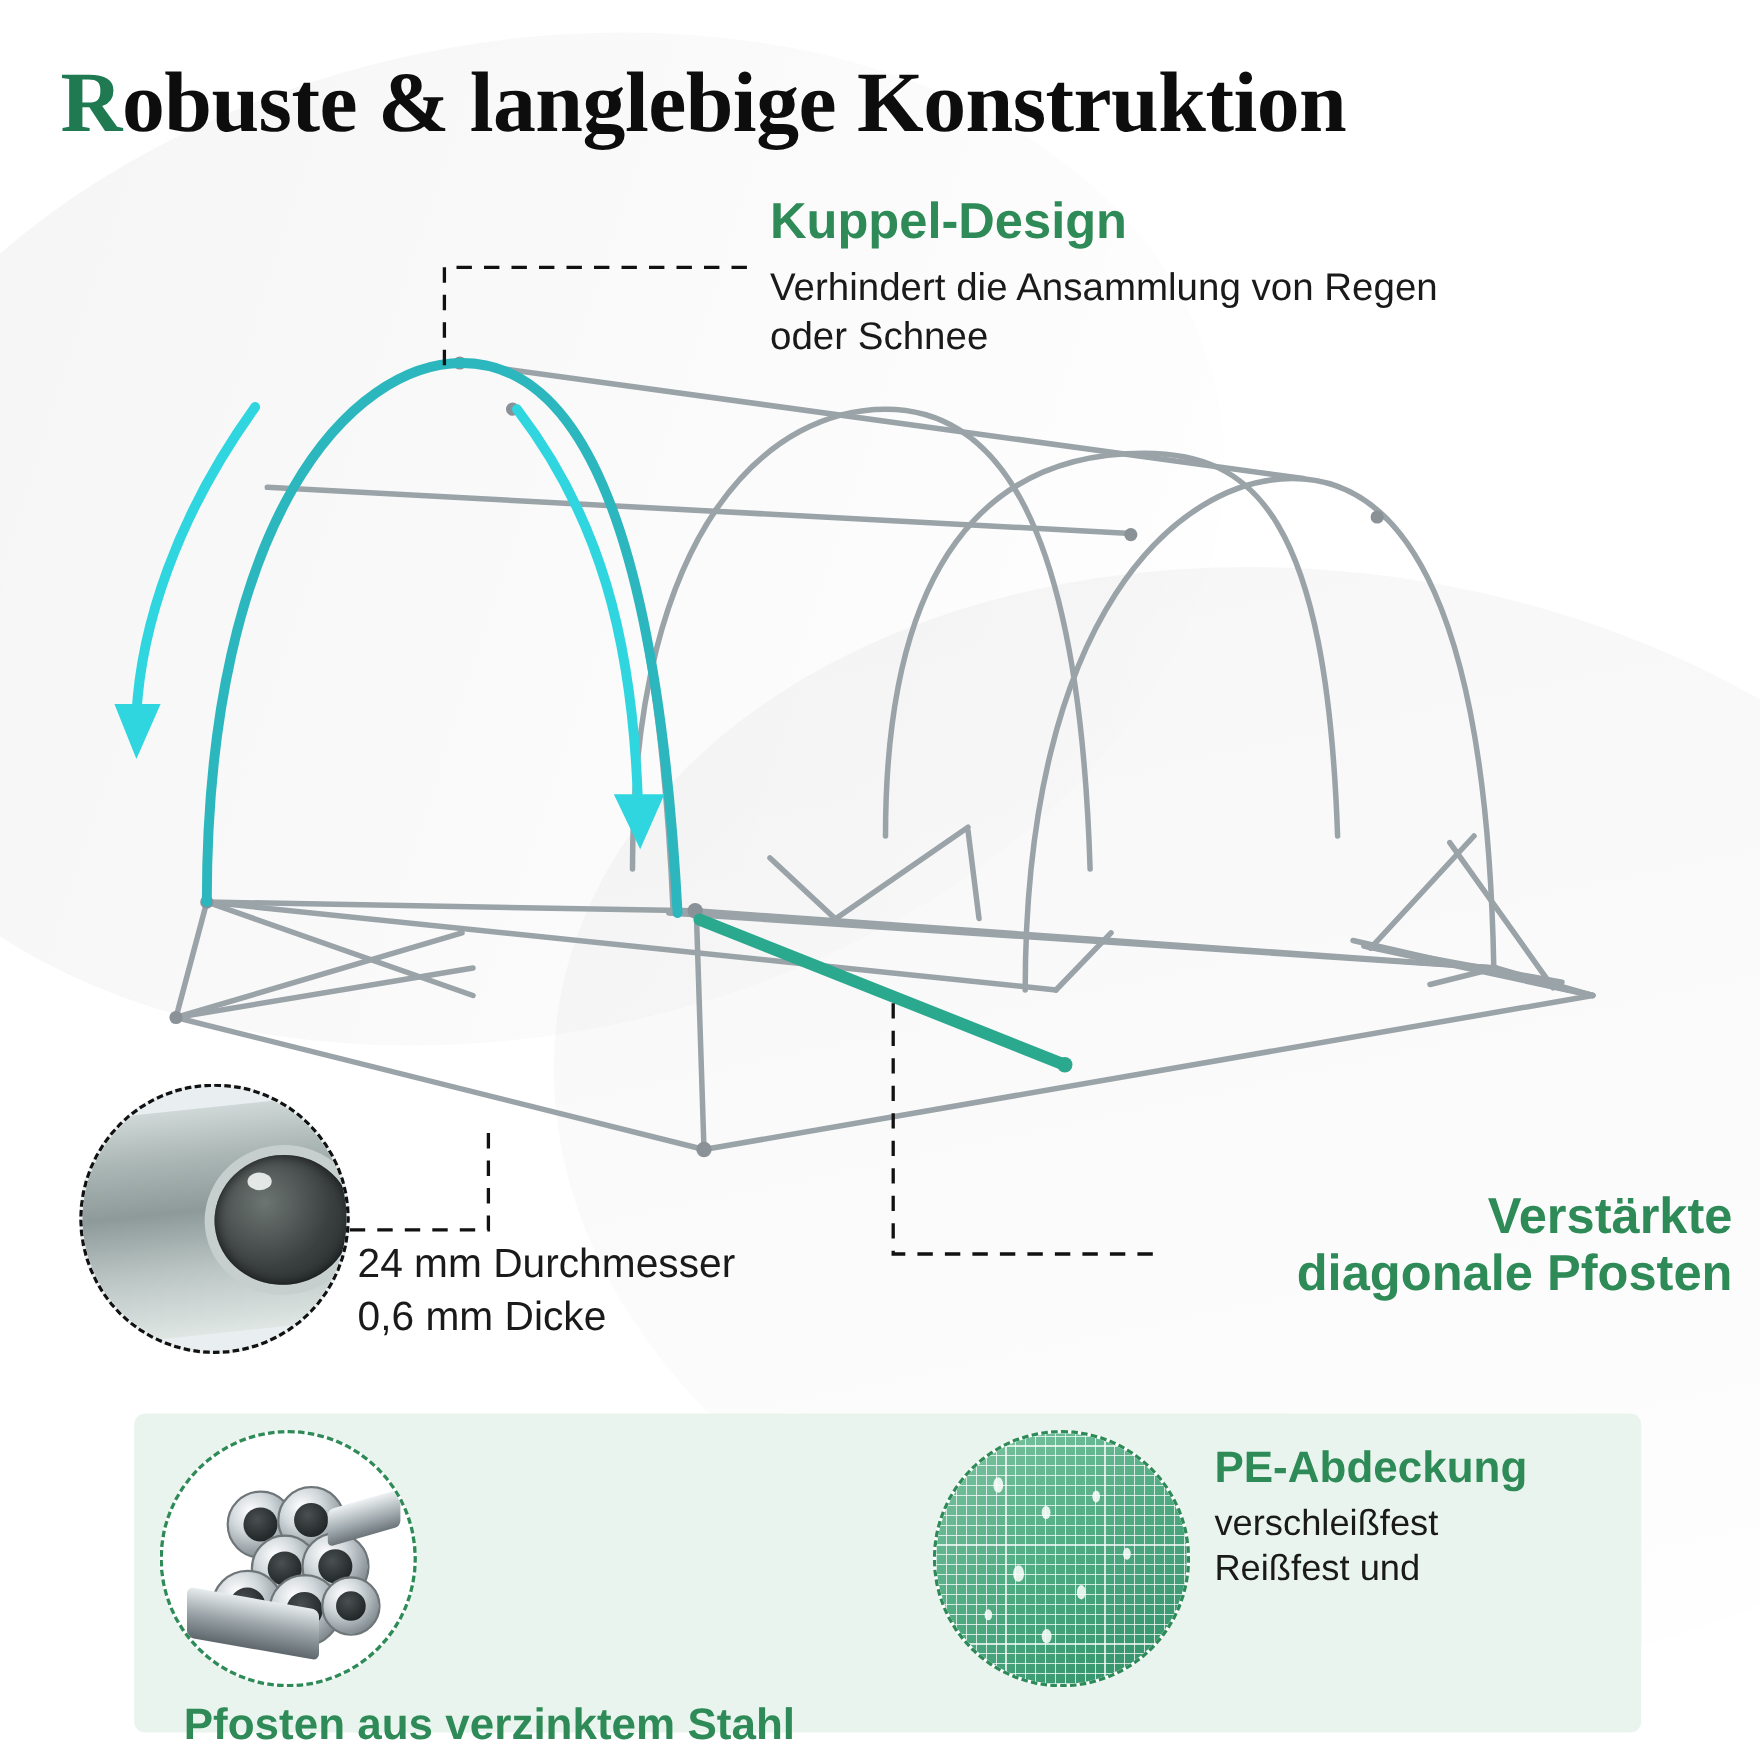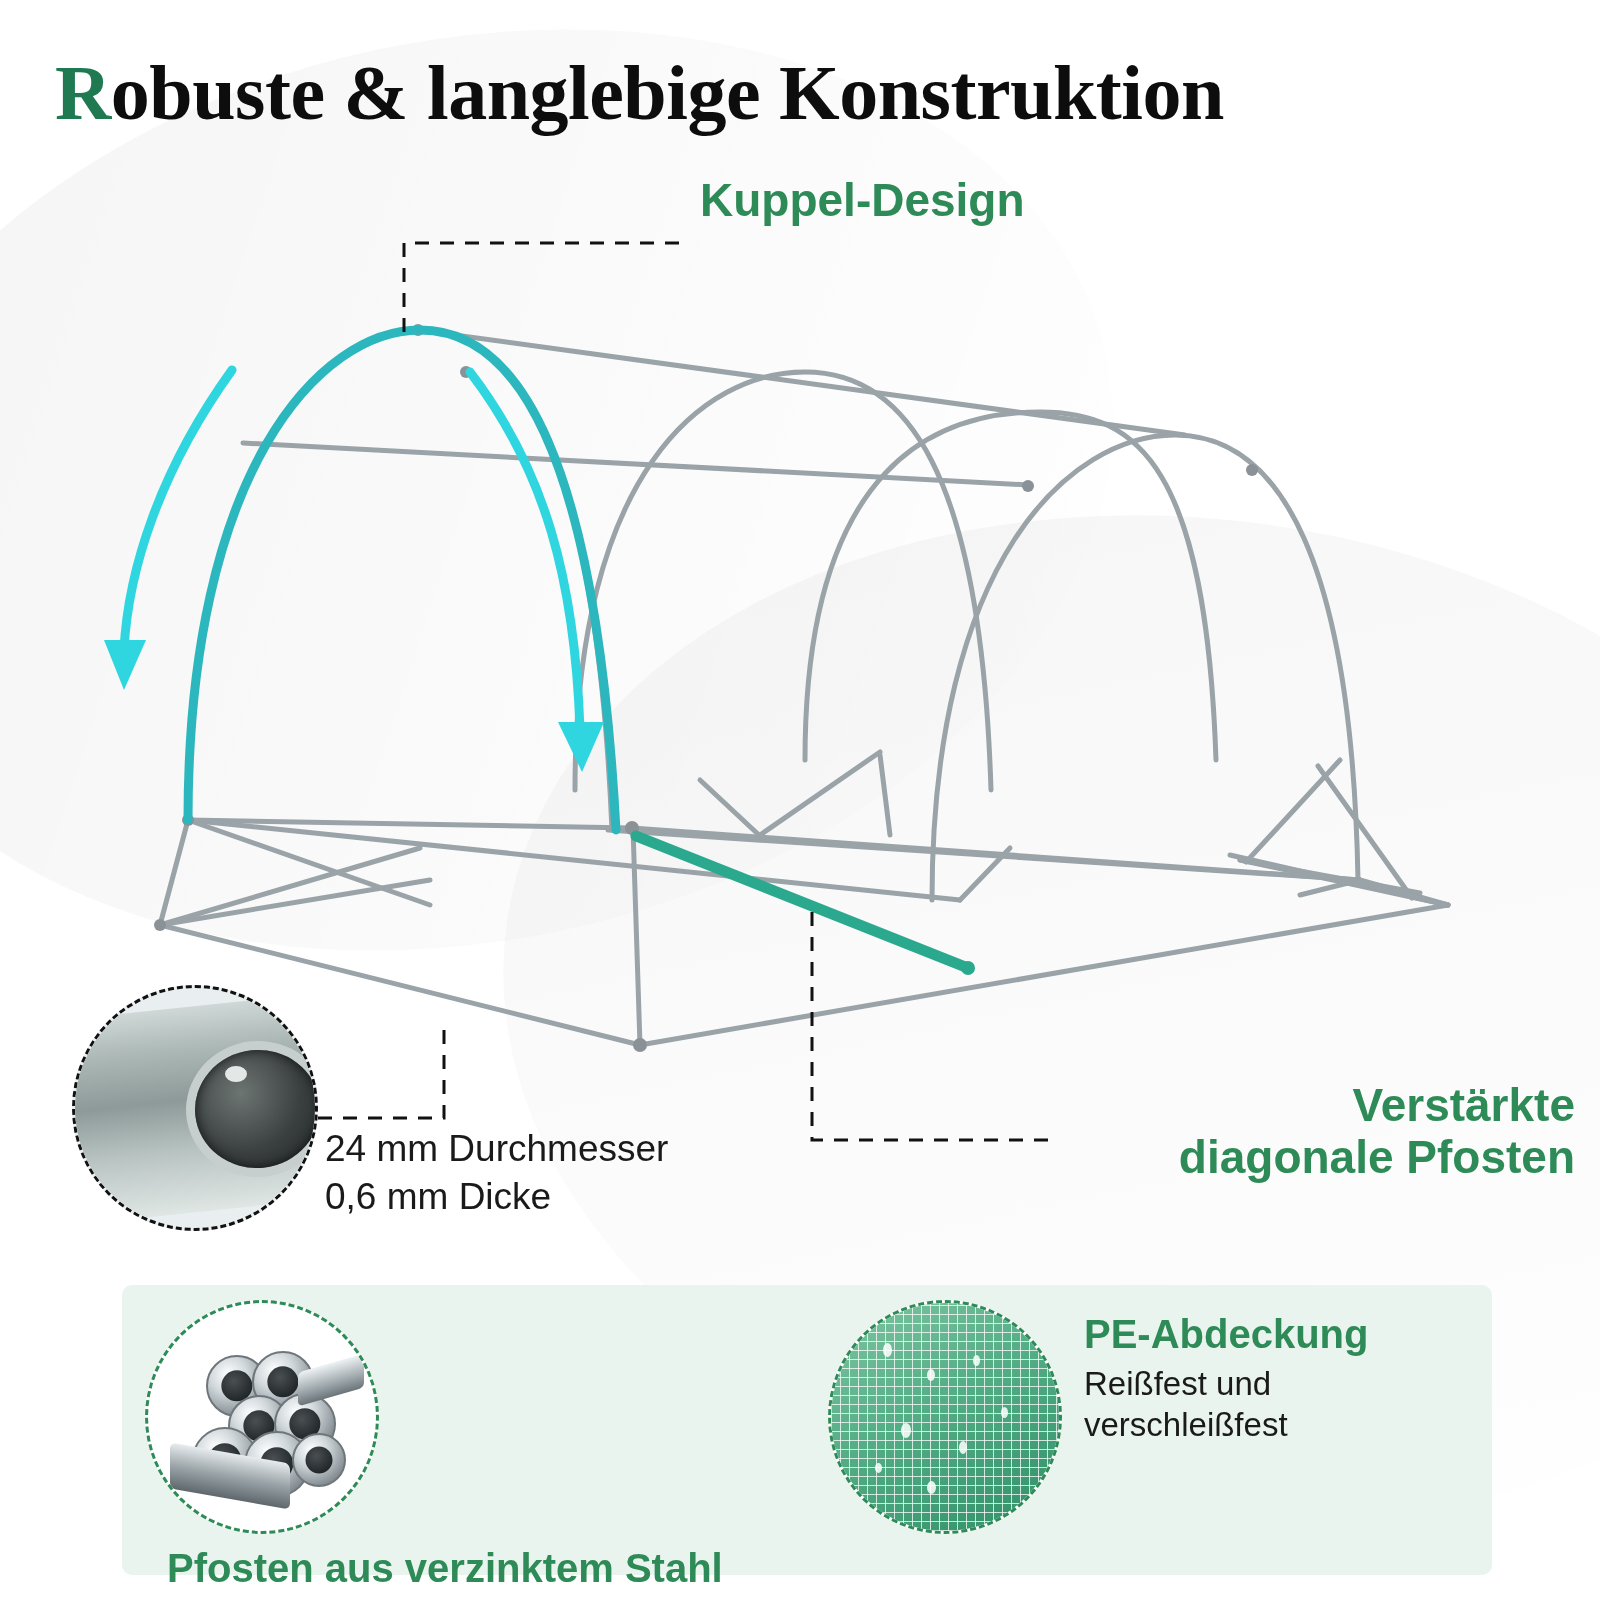--- a/index.html
+++ b/index.html
@@ -124,21 +124,21 @@
     width:1370px;height:290px;
     background:#eaf4ee;
     border-radius:10px;
   }
   .feat{
     position:absolute;
     display:flex;
     align-items:flex-start;
   }
   .feat-left{left:145px;top:1300px;width:640px;flex-direction:column;}
-  .feat-right{left:828px;top:1300px;width:640px;}
+  .feat-right{left:848px;top:1300px;width:640px;}
   .feat-circle{
     width:228px;height:228px;
     border-radius:50%;
     border:3px dashed #2e8b57;
     overflow:hidden;
     position:relative;
     flex:0 0 228px;
     background:#ffffff;
   }
   .feat-text{
@@ -276,20 +276,21 @@
     <path d="M444 1030 L444 1118 L318 1118"></path>
   </g>
 
   <g fill="none" stroke="#111" stroke-width="3" stroke-dasharray="14 11">
     <path d="M812 912 L812 1140 L1048 1140"></path>
   </g>
 </svg>
 
 <div class="callout-dome">
   <div class="h heading-green">Kuppel-Design</div>
+  <div class="b">Verhindert die Ansammlung von Regen oder Schnee</div>
 </div>
 
 <div class="callout-diag">
   <div class="h heading-green">Verstärkte</div>
   <div class="h heading-green">diagonale Pfosten</div>
 </div>
 
 <div class="tube-circle">
   <div class="tube-img"></div>
   <div class="tube-bore"></div>
@@ -341,16 +342,16 @@
     <div class="drop" style="left:96px;top:66px;width:8px;height:12px;"></div>
     <div class="drop" style="left:142px;top:52px;width:7px;height:11px;"></div>
     <div class="drop" style="left:70px;top:120px;width:10px;height:15px;"></div>
     <div class="drop" style="left:128px;top:138px;width:8px;height:13px;"></div>
     <div class="drop" style="left:170px;top:104px;width:7px;height:11px;"></div>
     <div class="drop" style="left:96px;top:178px;width:9px;height:13px;"></div>
     <div class="drop" style="left:44px;top:160px;width:7px;height:10px;"></div>
   </div>
   <div class="feat-text">
     <div class="h heading-green">PE-Abdeckung</div>
+    <div class="b">verschleißfest</div>
     <div class="b">Reißfest und</div>
-    <div class="b">verschleißfest</div>
   </div>
 </div>
 
 </body></html>

